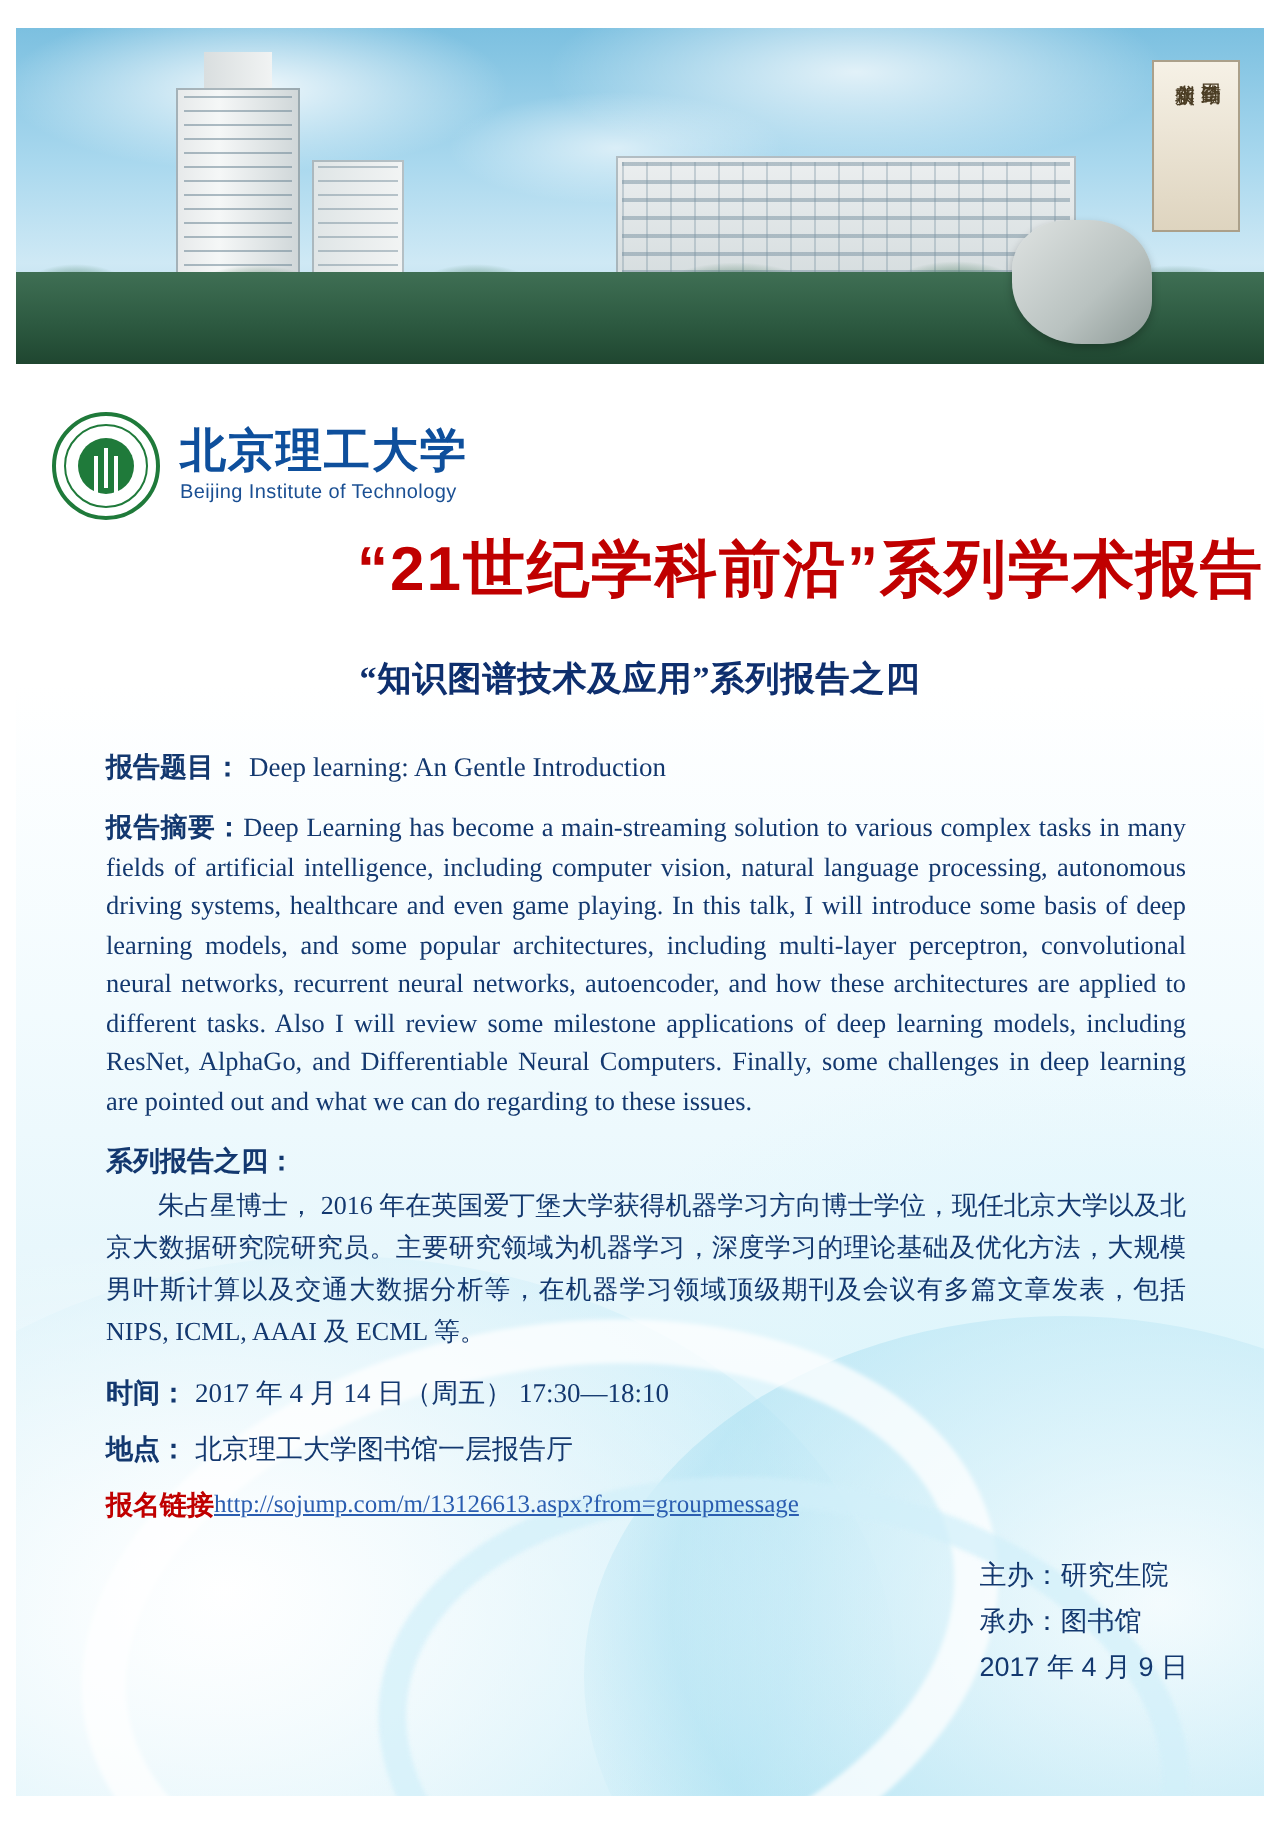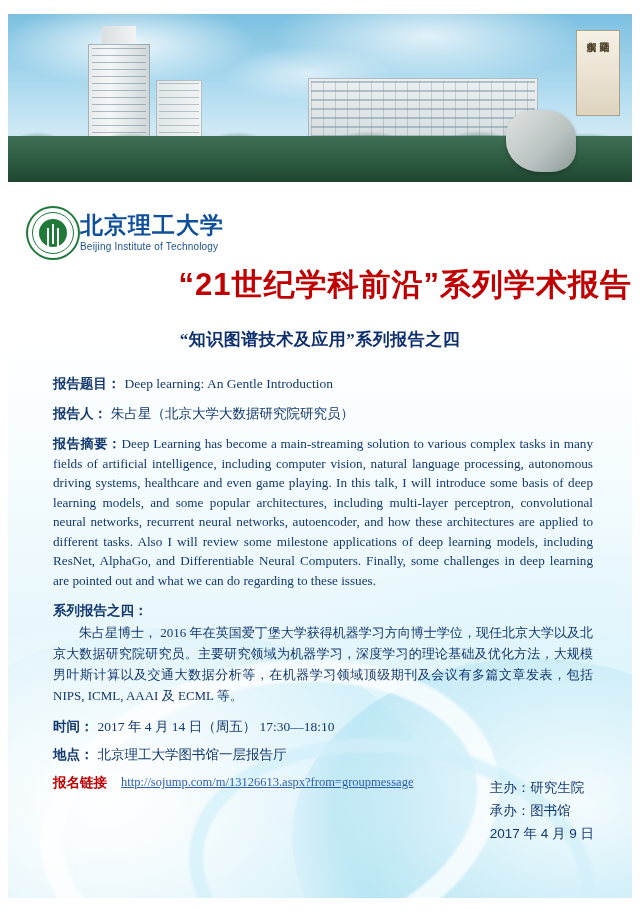--- a/index.html
+++ b/index.html
@@ -178,20 +178,21 @@
     filter: blur(1px);
   }
 
   
   .logo-row {
     position: absolute;
     left: 18px;
     top: 20px;
     display: flex;
     align-items: center;
+    gap: 10px;
   }
   .logo-seal {
     width: 54px;
     height: 54px;
     border-radius: 50%;
     border: 2px solid #1f7a3a;
     background: radial-gradient(circle at 50% 50%, #ffffff 58%, #ffffff 60%);
     position: relative;
     box-sizing: border-box;
   }
@@ -303,21 +304,20 @@
     text-align: justify;
     font-size: 13px;
     line-height: 21px;
     color: #13386f;
     text-indent: 2em;
   }
   .row-tight { margin-bottom: 9px; }
   .linkline {
     display: flex;
     align-items: flex-start;
-    gap: 14px;
   }
   .link {
     color: #2a5db0;
     text-decoration: underline;
     font-size: 12.5px;
     word-break: break-all;
   }
   .signature {
     position: absolute;
     right: 38px;
@@ -374,23 +374,20 @@
 
     <div class="main-title">“21世纪学科前沿”系列学术报告</div>
     <div class="sub-title">“知识图谱技术及应用”系列报告之四</div>
 
     <div class="content">
 
       <div class="row row-inline">
         <span class="label">报告题目：</span><span>Deep learning: An Gentle Introduction</span>
       </div>
 
-      <div class="row row-inline">
-        <span class="label">报告人：</span><span>朱占星（北京大学大数据研究院研究员）</span>
-      </div>
 
       <div class="row">
         <div class="abstract">
           <span class="label">报告摘要：</span><span>Deep Learning has become a main-streaming solution to various complex tasks in many fields of artificial intelligence, including computer vision, natural language processing, autonomous driving systems, healthcare and even game playing. In this talk, I will introduce some basis of deep learning models, and some popular architectures, including multi-layer perceptron, convolutional neural networks, recurrent neural networks, autoencoder, and how these architectures are applied to different tasks. Also I will review some milestone applications of deep learning models, including ResNet, AlphaGo, and Differentiable Neural Computers. Finally, some challenges in deep learning are pointed out and what we can do regarding to these issues.</span>
         </div>
       </div>
 
       <div class="row">
         <div><span class="label">系列报告之四：</span></div>
         <div class="bio">朱占星博士， 2016 年在英国爱丁堡大学获得机器学习方向博士学位，现任北京大学以及北京大数据研究院研究员。主要研究领域为机器学习，深度学习的理论基础及优化方法，大规模男叶斯计算以及交通大数据分析等，在机器学习领域顶级期刊及会议有多篇文章发表，包括 NIPS, ICML, AAAI 及 ECML 等。</div>

